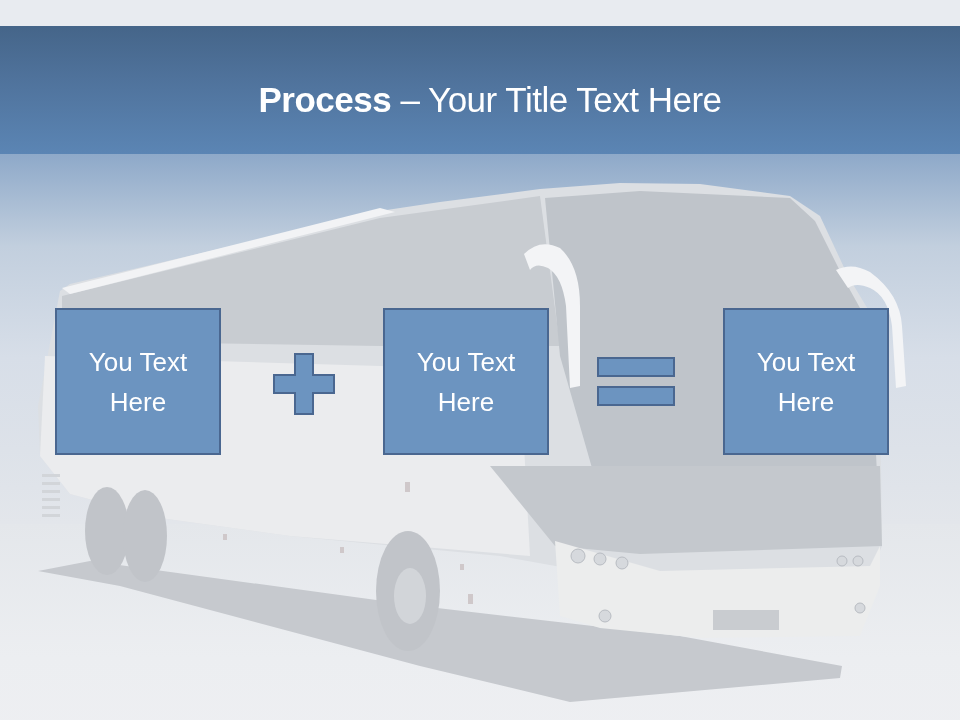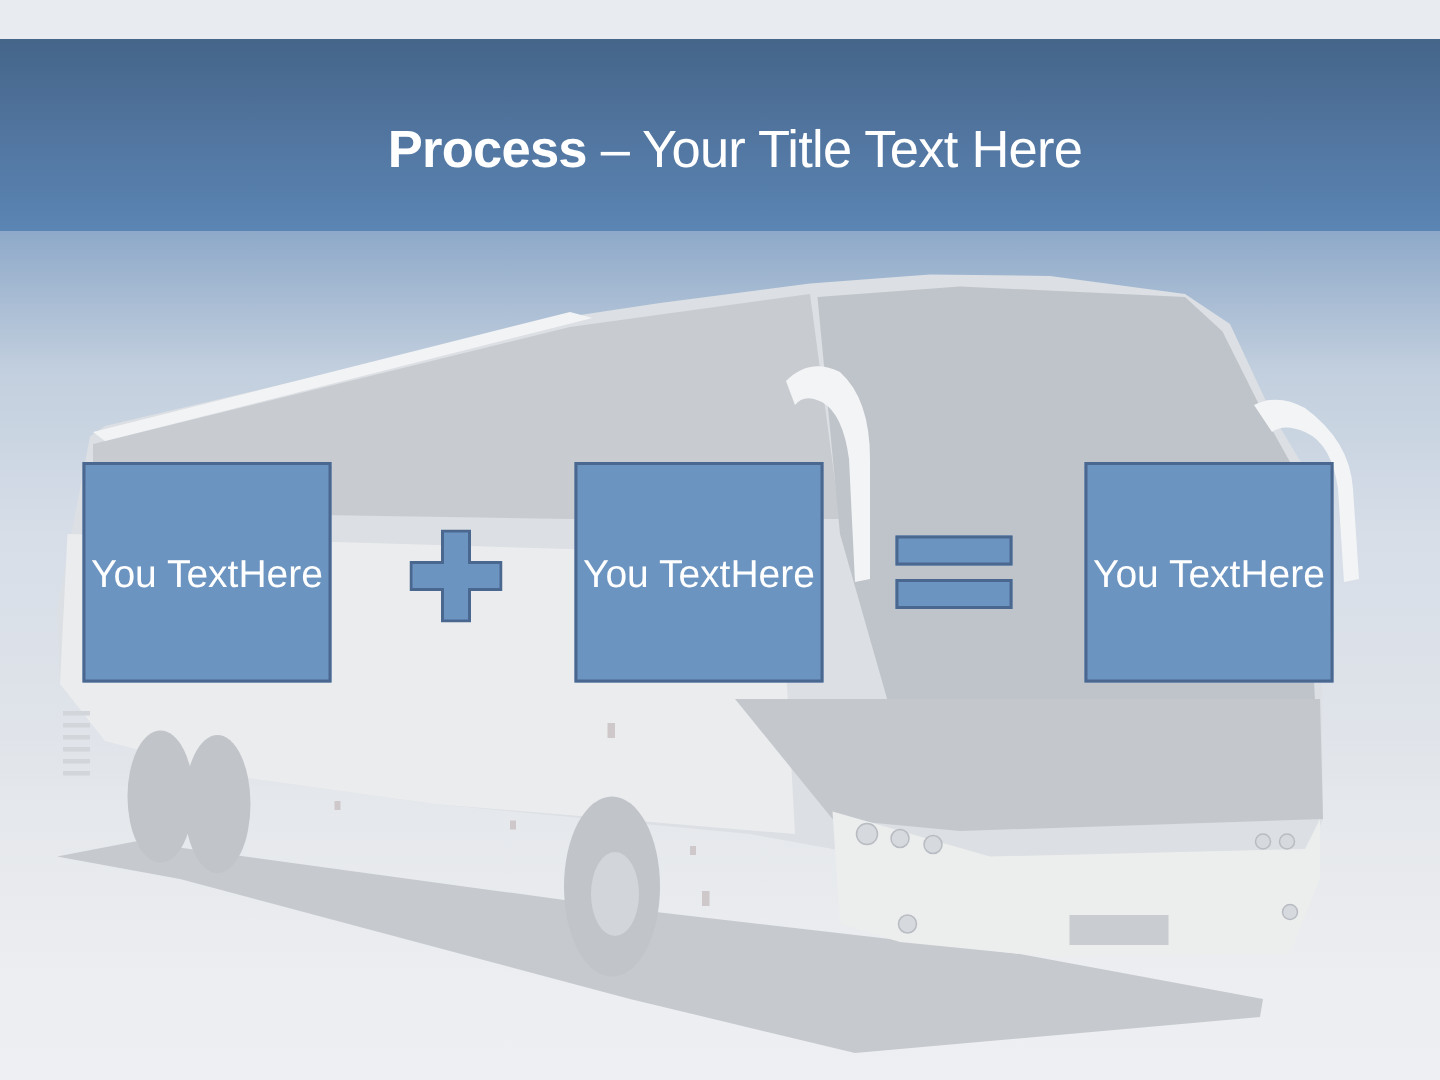--- a/index.html
+++ b/index.html
@@ -23,21 +23,21 @@
     }
     .bus { position: absolute; left: 0; top: 0; width: 960px; height: 720px; }
     .title {
       position: absolute; left: 0; top: 50px; width: 980px; text-align: center;
       color: #ffffff; font-size: 35px; line-height: 48px; letter-spacing: -0.5px;
     }
     .title .bold { font-weight: bold; }
     .box {
       position: absolute; width: 166px; height: 147px;
       background: #6c94c0; border: 2px solid #4a6790; box-sizing: border-box;
-      display: flex; flex-direction: row; align-items: center; justify-content: center;
+      display: flex; flex-direction: column; align-items: center; justify-content: center;
       color: #ffffff; font-size: 26px; line-height: 40px; text-align: center;
     }
     .box span { display: block; }
     .plus { position: absolute; left: 273px; top: 327px; width: 62px; height: 62px; }
     .equals { position: absolute; left: 597px; top: 330px; width: 80px; height: 54px; }
     .eq-bar {
       position: absolute; left: 0; width: 78px; height: 20px;
       background: #6c94c0; border: 2px solid #4a6790; box-sizing: border-box;
     }
   </style>

